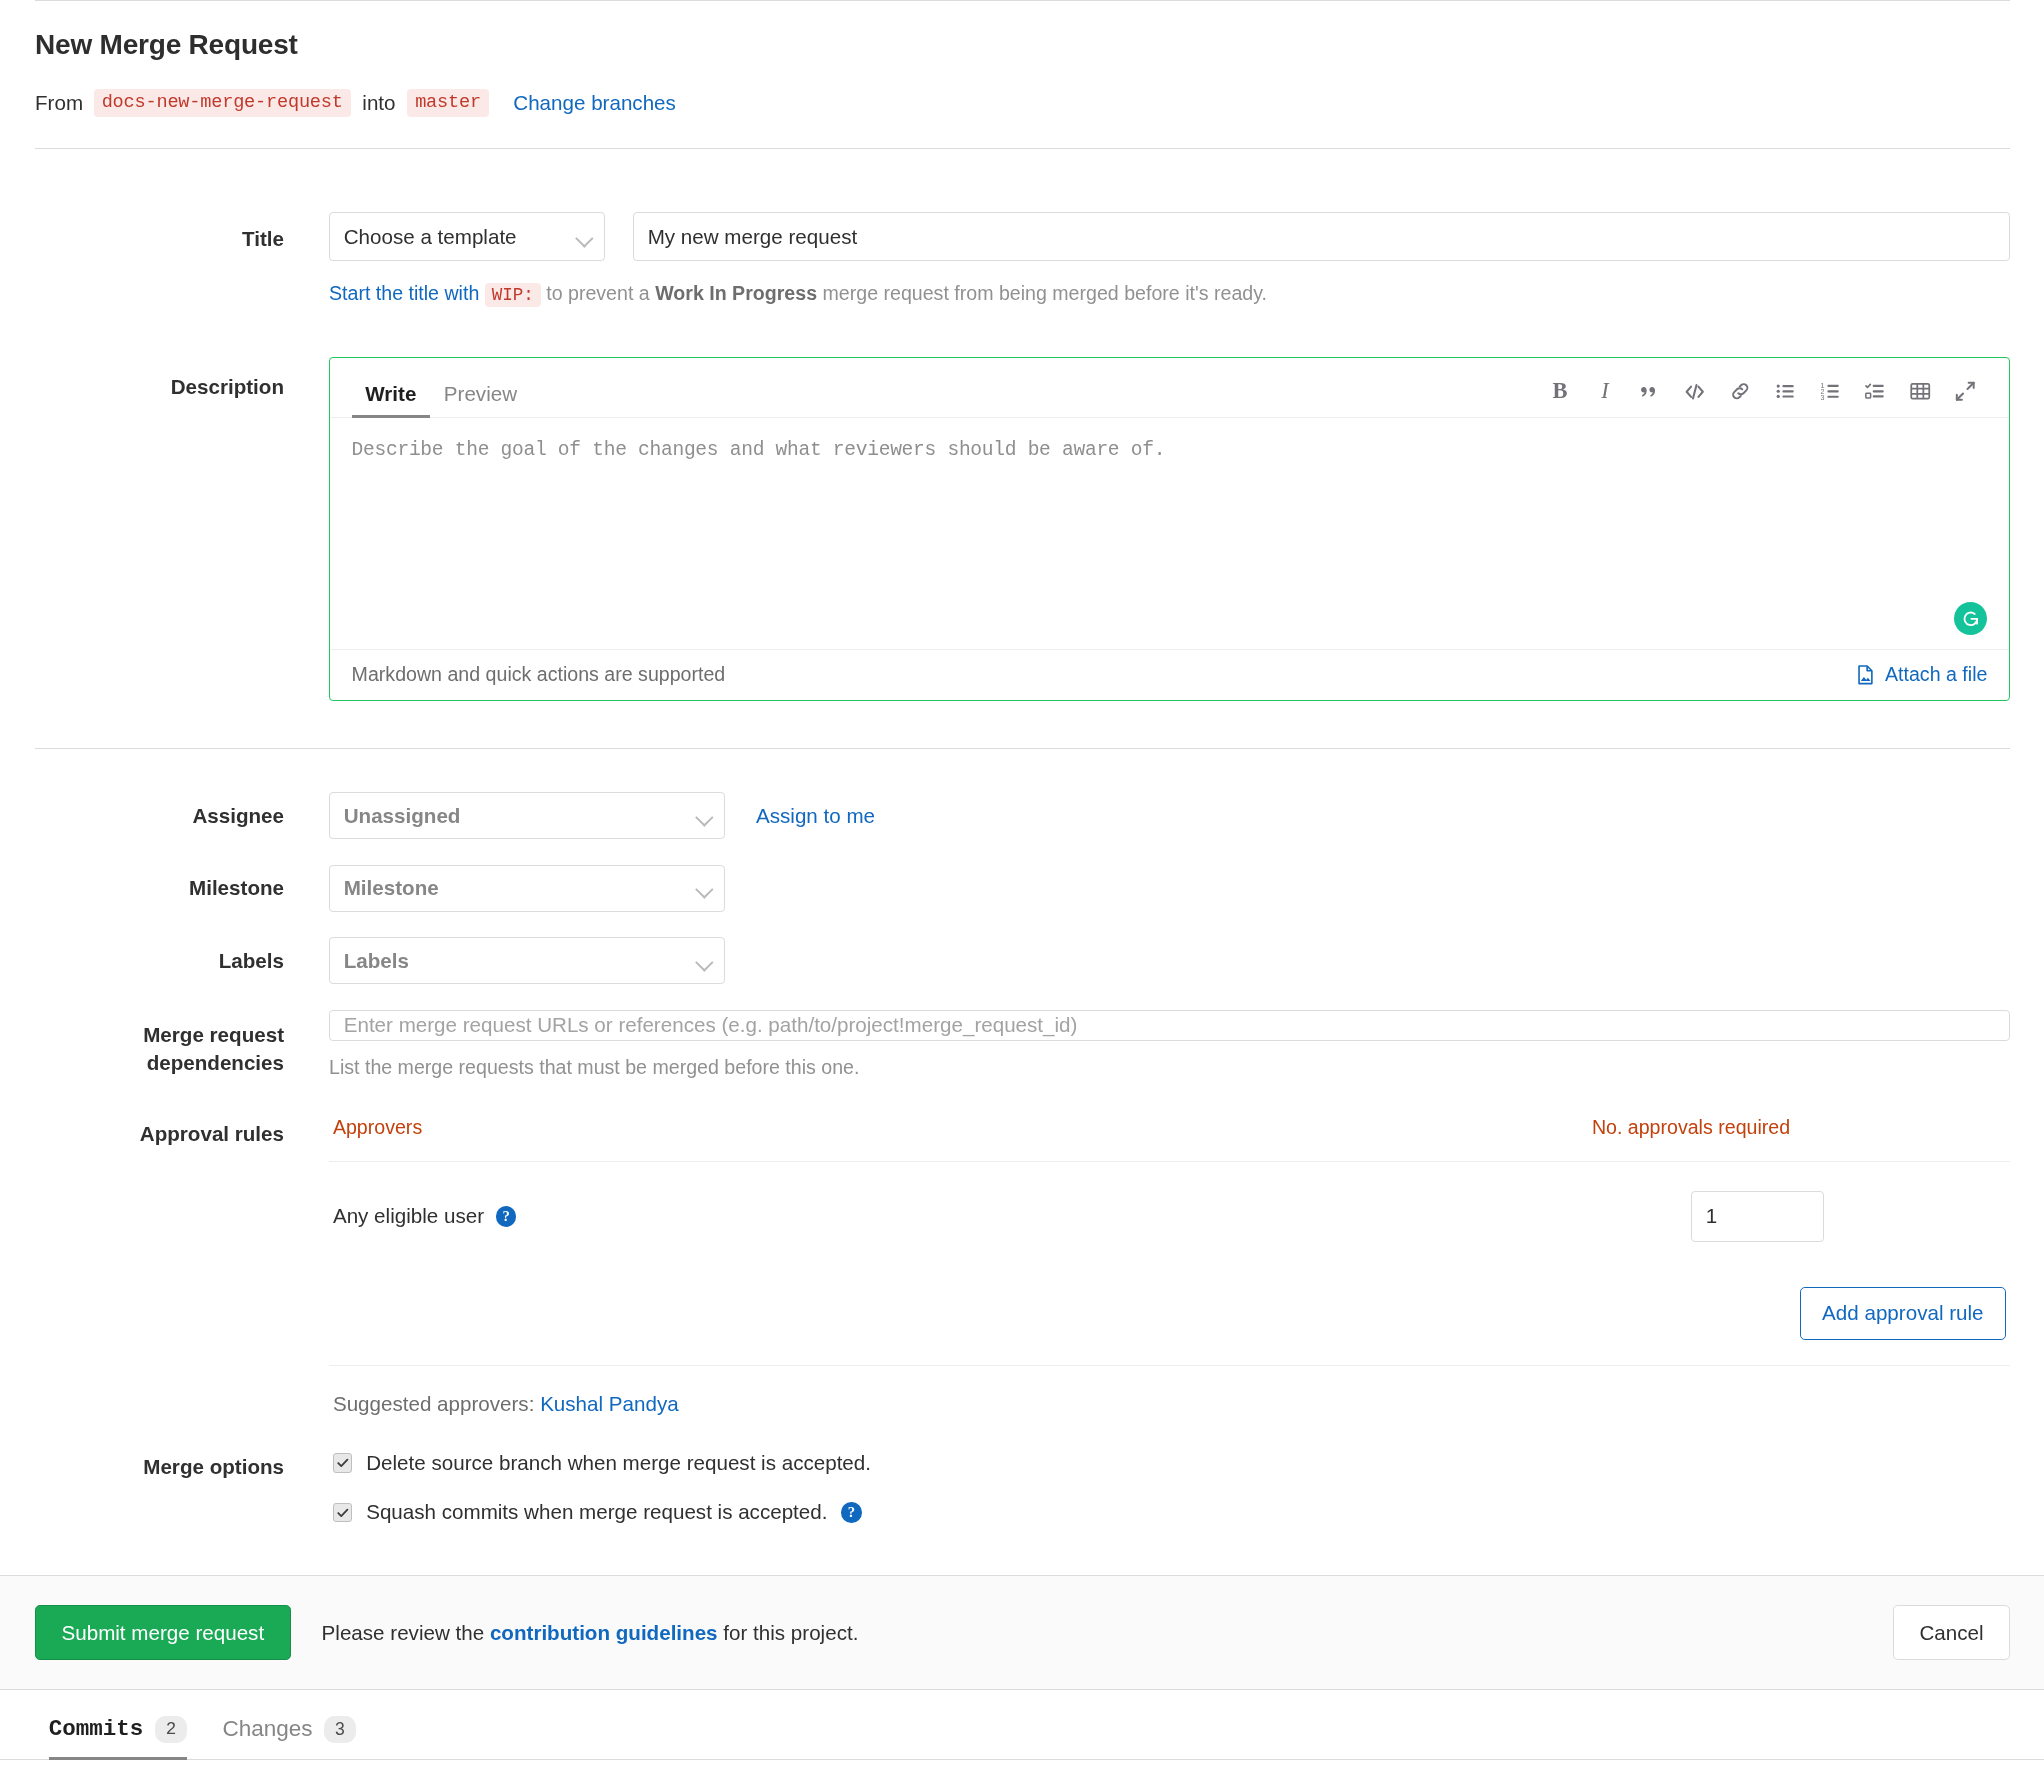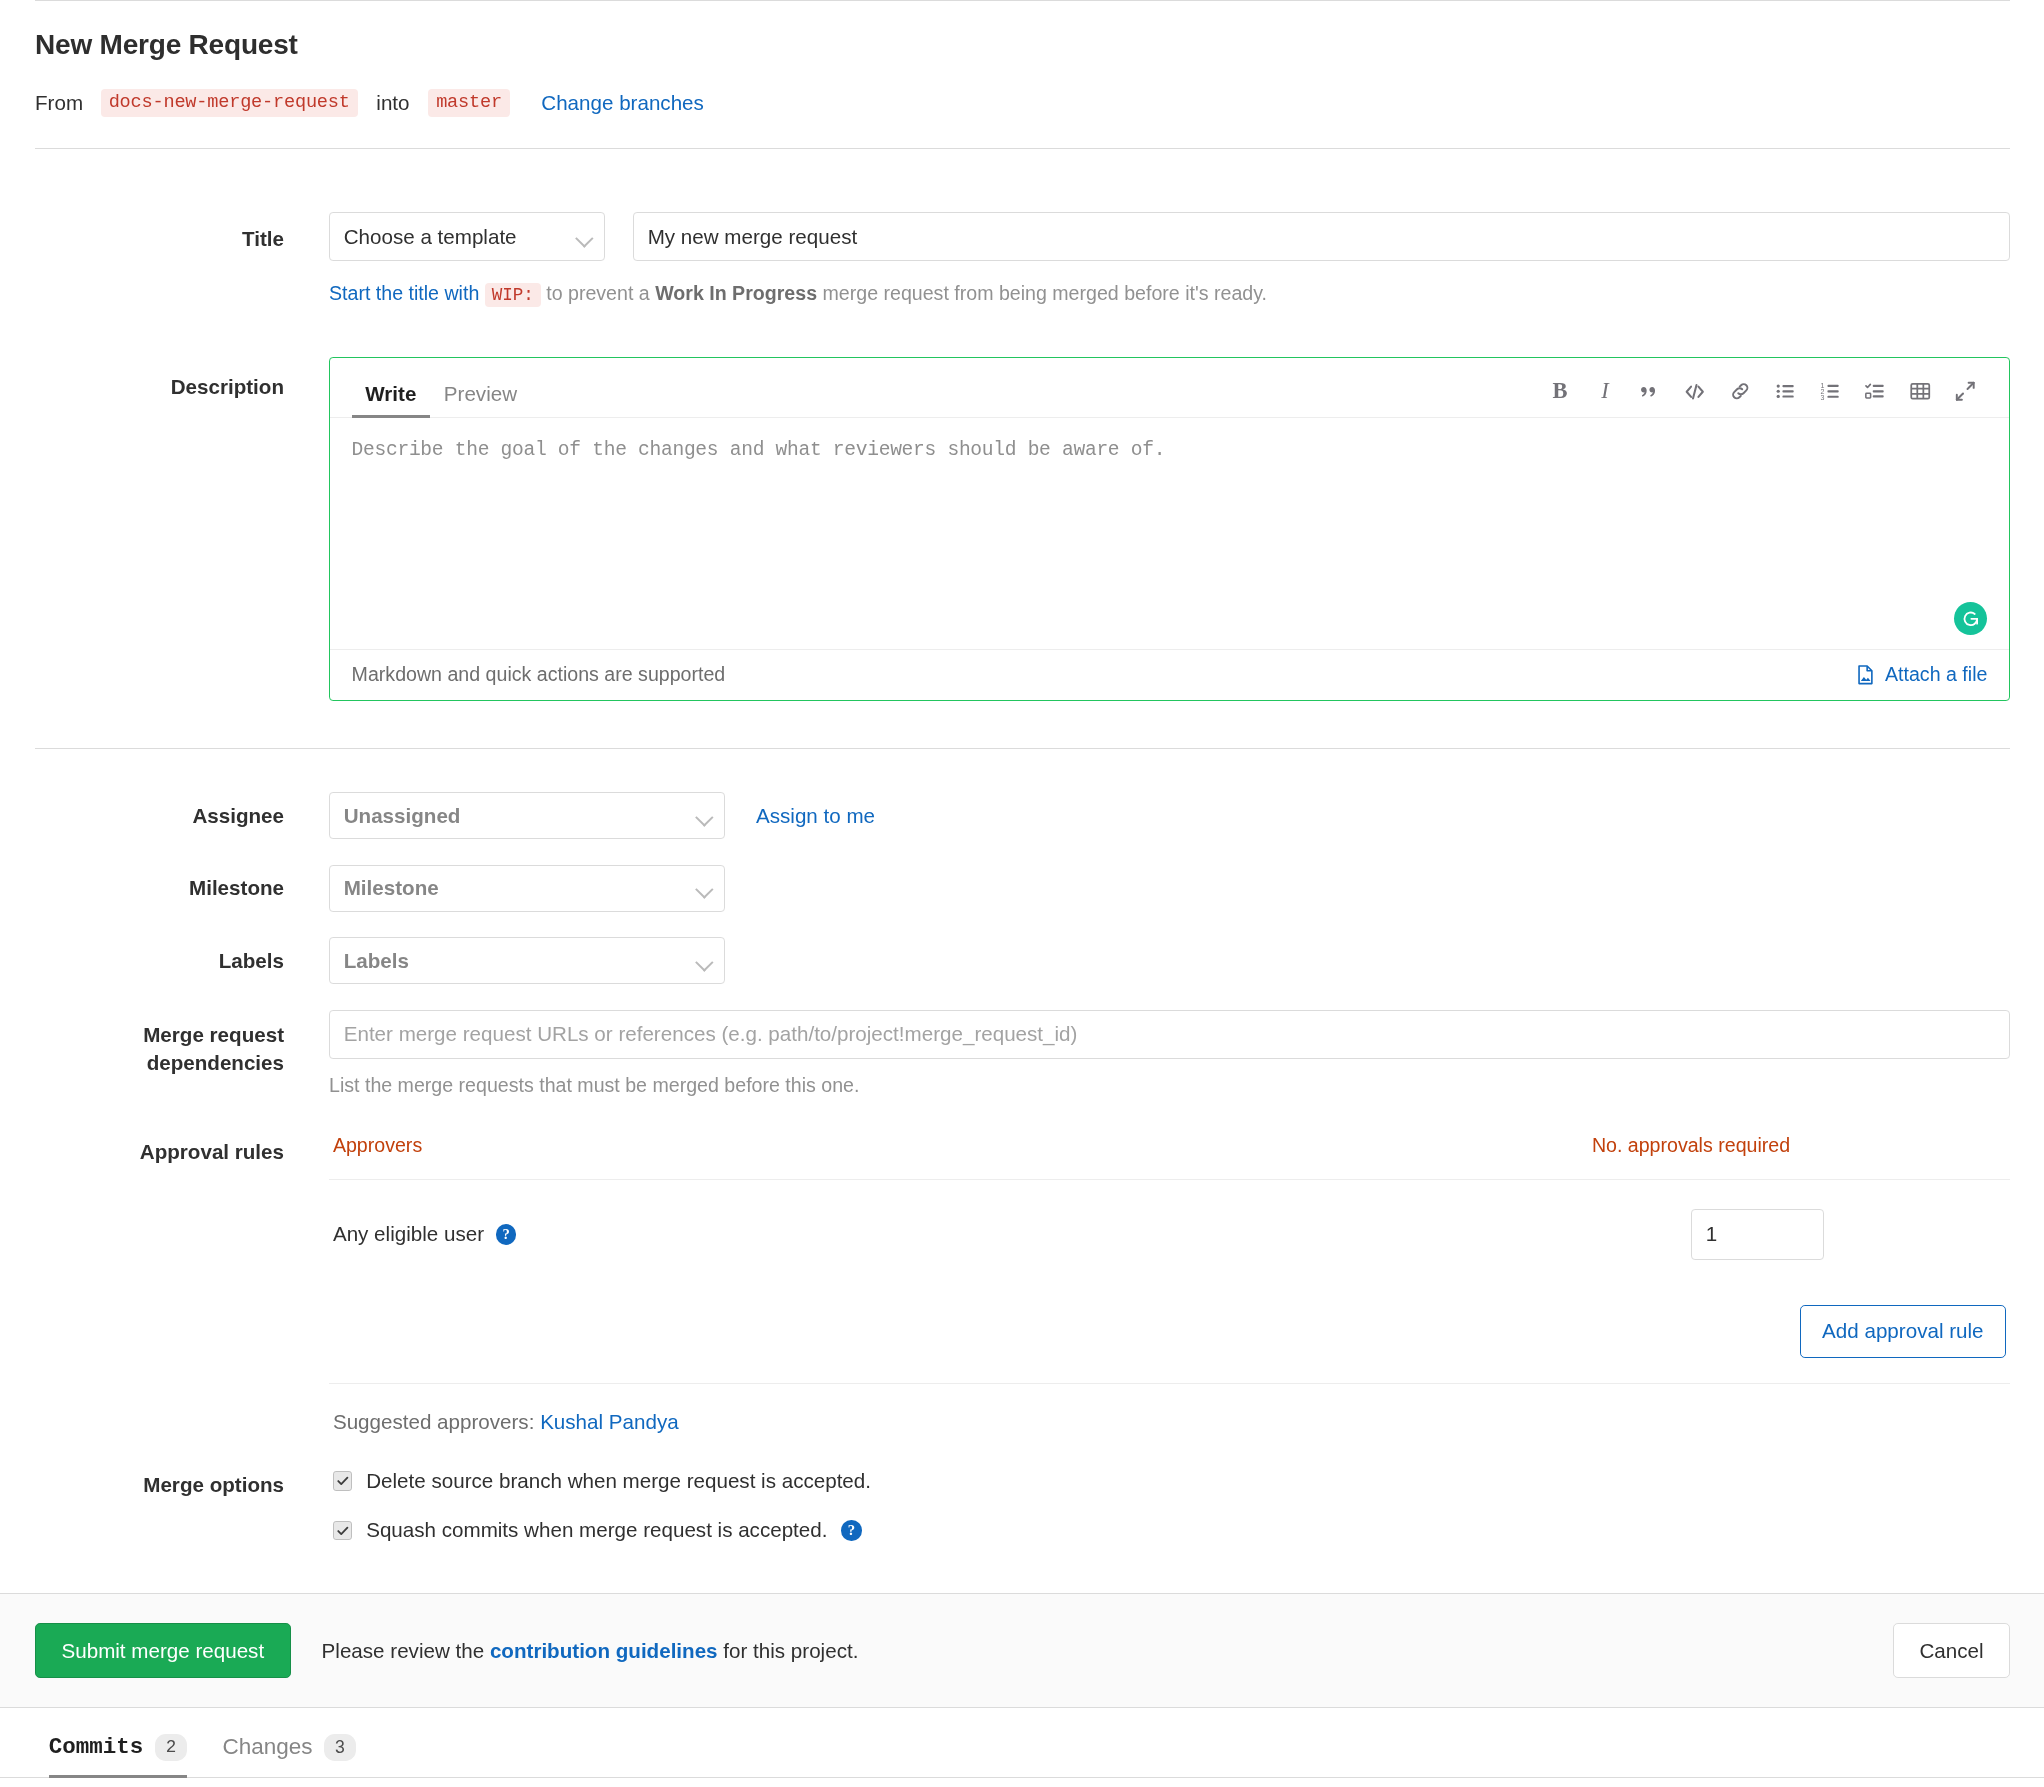--- a/index.html
+++ b/index.html
@@ -17,21 +17,21 @@
   .top-rule { height: 1px; background: #dbdbdb; margin: 0 35px; }
 
   
   .header { padding: 27.4px 35px 0 35px; }
   .page-title {
     font-size: 28px; font-weight: 700; color: #2e2e2e;
     letter-spacing: -0.2px; margin: 0 0 0 0; line-height: 1.2;
   }
   .branch-line {
     margin-top: 27.4px; font-size: 20.6px; color: #303030;
-    display: flex; align-items: center; flex-wrap: wrap; gap: 10px;
+    display: flex; align-items: center; flex-wrap: wrap; gap: 3px;
   }
   .branch-line .word { margin: 0 7.8px 0 0; }
   .branch-line .word.into { margin: 0 8.8px; }
   .code-branch {
     font-family: "Liberation Mono", monospace;
     background: #fbe9e7; color: #c0392b;
     border-radius: 3.9px; padding: 2.9px 7.8px 3.9px 7.8px;
     font-size: 18.6px; letter-spacing: -0.2px;
   }
   .link { color: #1068bf; text-decoration: none; cursor: pointer; }
@@ -152,21 +152,21 @@
   .meta { padding-top: 43px; }
   .meta-row { display: flex; align-items: center; margin-bottom: 25.5px; }
   .meta-row .lbl { padding-top: 0; }
   .meta-ctrl { display: flex; align-items: center; }
   .meta-select { width: 396px; height: 47px; }
   .assign-link { margin-left: 31px; font-size: 20.6px; }
 
   
   .dep-row { display: flex; align-items: flex-start; margin-top: 15.7px; }
   .dep-row .lbl { padding-top: 11.8px; }
-  .dep-input { height: 49px; }
+  .dep-input { height: 31px; }
   .dep-help { margin-top: 15.7px; font-size: 19.6px; color: #919191; }
 
   
   .appr-row { display: flex; align-items: flex-start; margin-top: 37px; }
   .appr-row .lbl { padding-top: 3.9px; }
   .appr-head {
     display: flex; justify-content: space-between; align-items: center;
     font-size: 19.6px; color: #c2410c; padding: 0 3.9px 21.6px 3.9px;
   }
   .appr-head .right { padding-right: 216px; }

